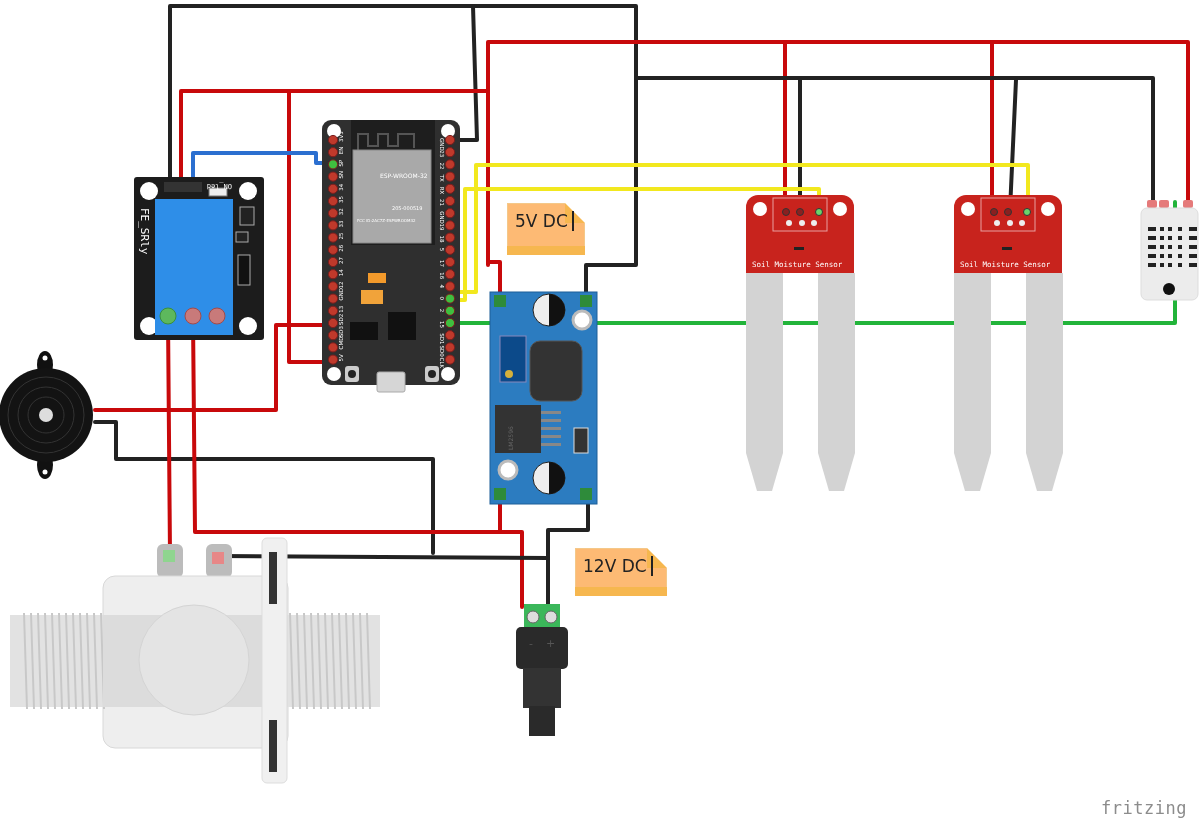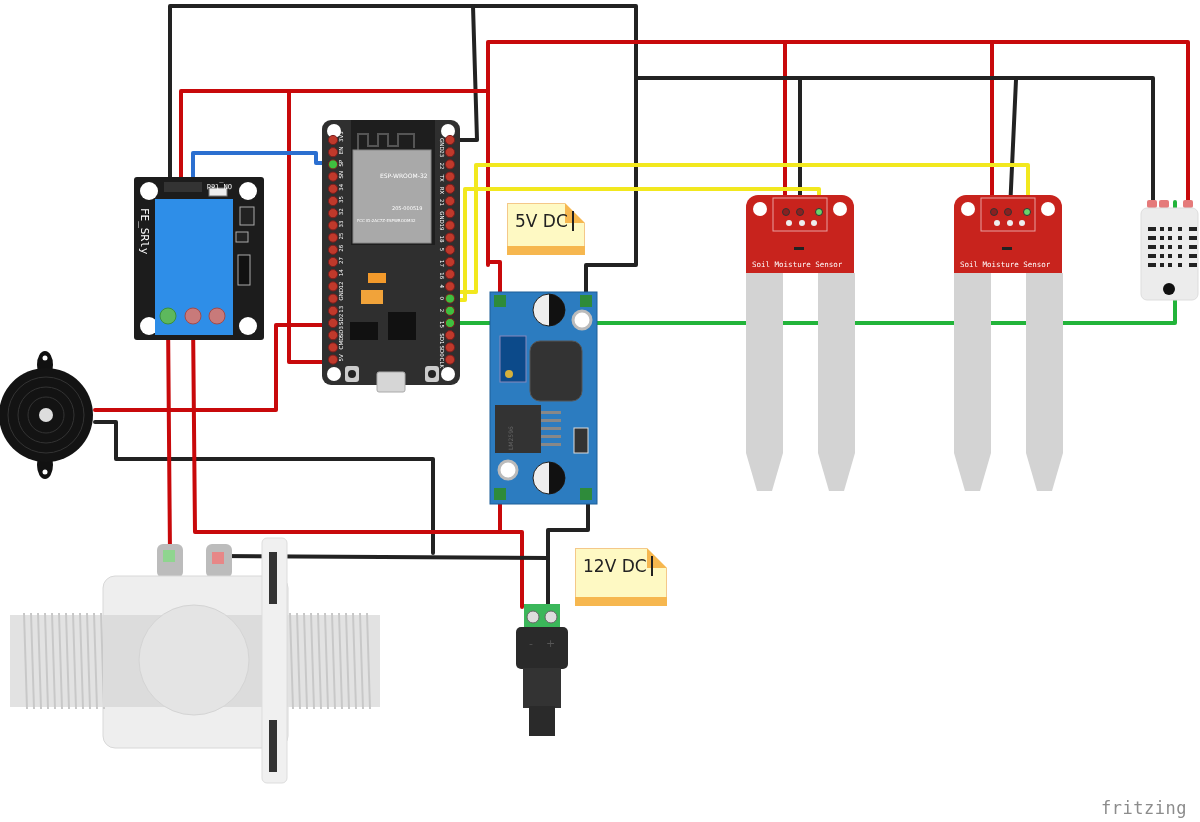--- a/index.html
+++ b/index.html
@@ -4,21 +4,21 @@
 <style>
   html,body{margin:0;padding:0;background:#ffffff;}
   body{width:1200px;height:822px;position:relative;overflow:hidden;font-family:"DejaVu Sans",sans-serif;}
   #canvas{position:absolute;left:0;top:0;width:1200px;height:822px;}
   .wire{fill:none;stroke-linecap:round;stroke-linejoin:round;stroke-width:4;}
   .w-black{stroke:#222;}
   .w-red{stroke:#c8090b;}
   .w-yellow{stroke:#f2e81e;}
   .w-green{stroke:#22b43a;}
   .w-blue{stroke:#2b6fd0;}
-  .note{position:absolute;background:#fef9c3;box-shadow:0 0 0 1px #f4c889 inset;}
+  .note{position:absolute;background:#fdba74;box-shadow:0 0 0 1px #f4c889 inset;}
   .note .bar{position:absolute;left:0;right:0;bottom:0;height:9px;background:#f6b74f;}
   .note .fold{position:absolute;right:0;top:0;width:0;height:0;border-left:10px solid #f6b74f;border-bottom:10px solid #f6b74f;border-top:10px solid #fff;border-right:10px solid #fff;}
   .note .txt{position:absolute;left:8px;top:8px;font-family:"DejaVu Sans",sans-serif;font-size:17px;color:#222;}
   .note .caret{display:inline-block;width:2px;height:20px;background:#222;vertical-align:-4px;margin-left:4px;}
   #watermark{position:absolute;right:13px;bottom:4px;font-family:"DejaVu Sans Mono",monospace;font-size:17px;color:#8c8c8c;letter-spacing:0.5px;}
 </style>
 </head>
 <body>
 
 <svg id="canvas" viewBox="0 0 1200 822" xmlns="http://www.w3.org/2000/svg">
@@ -344,19 +344,19 @@
     <rect x="523" y="668" width="38" height="40" fill="#333"></rect>
     <rect x="529" y="706" width="26" height="30" fill="#2a2a2a"></rect>
   </g>
 </svg>
 
 <div class="note" style="left:507px;top:203px;width:78px;height:52px;">
   <div class="fold"></div>
   <div class="txt"><span>5V DC</span><span class="caret"></span></div>
   <div class="bar"></div>
 </div>
-<div class="note" style="left:575px;top:548px;width:92px;height:58px;">
+<div class="note" style="left:575px;top:548px;width:92px;height:48px;">
   <div class="fold"></div>
   <div class="txt"><span>12V DC</span><span class="caret"></span></div>
   <div class="bar"></div>
 </div>
 
 <div id="watermark">fritzing</div>
 
 </body></html>

